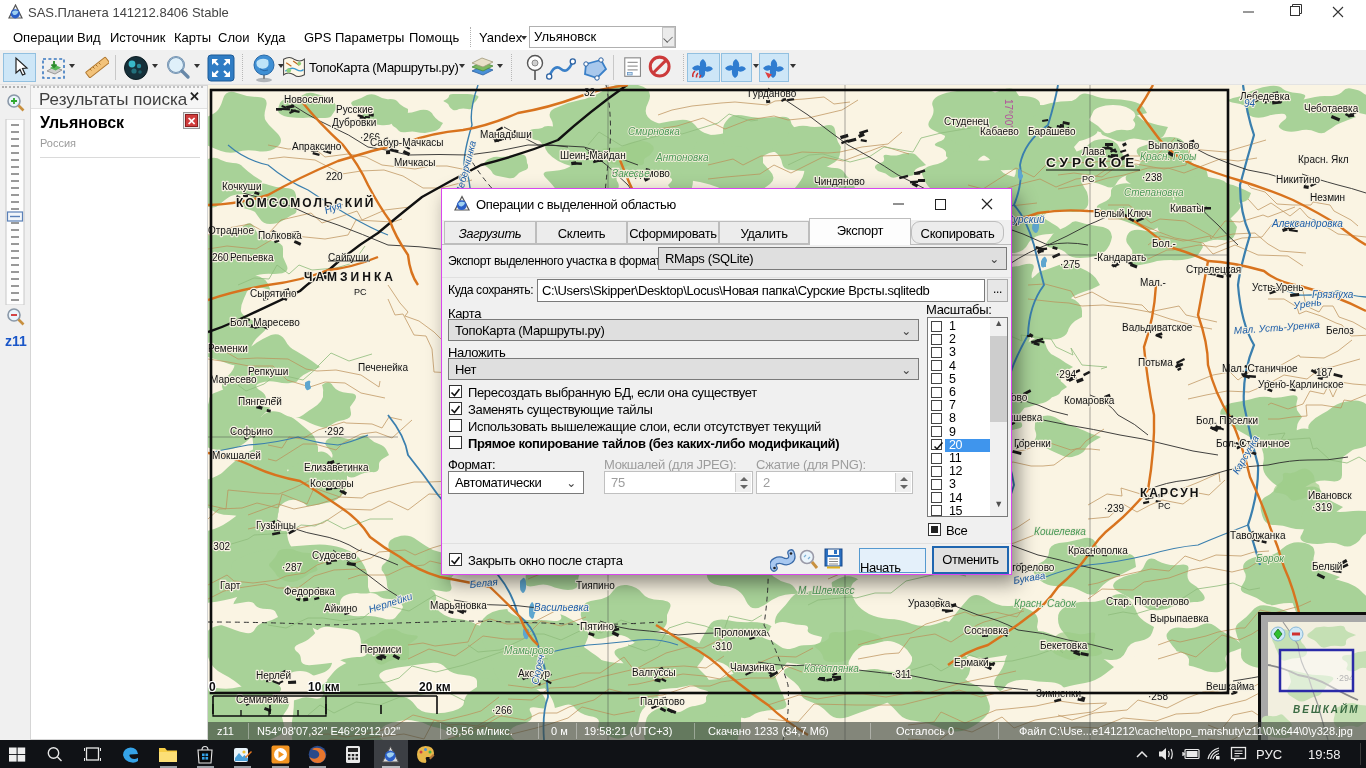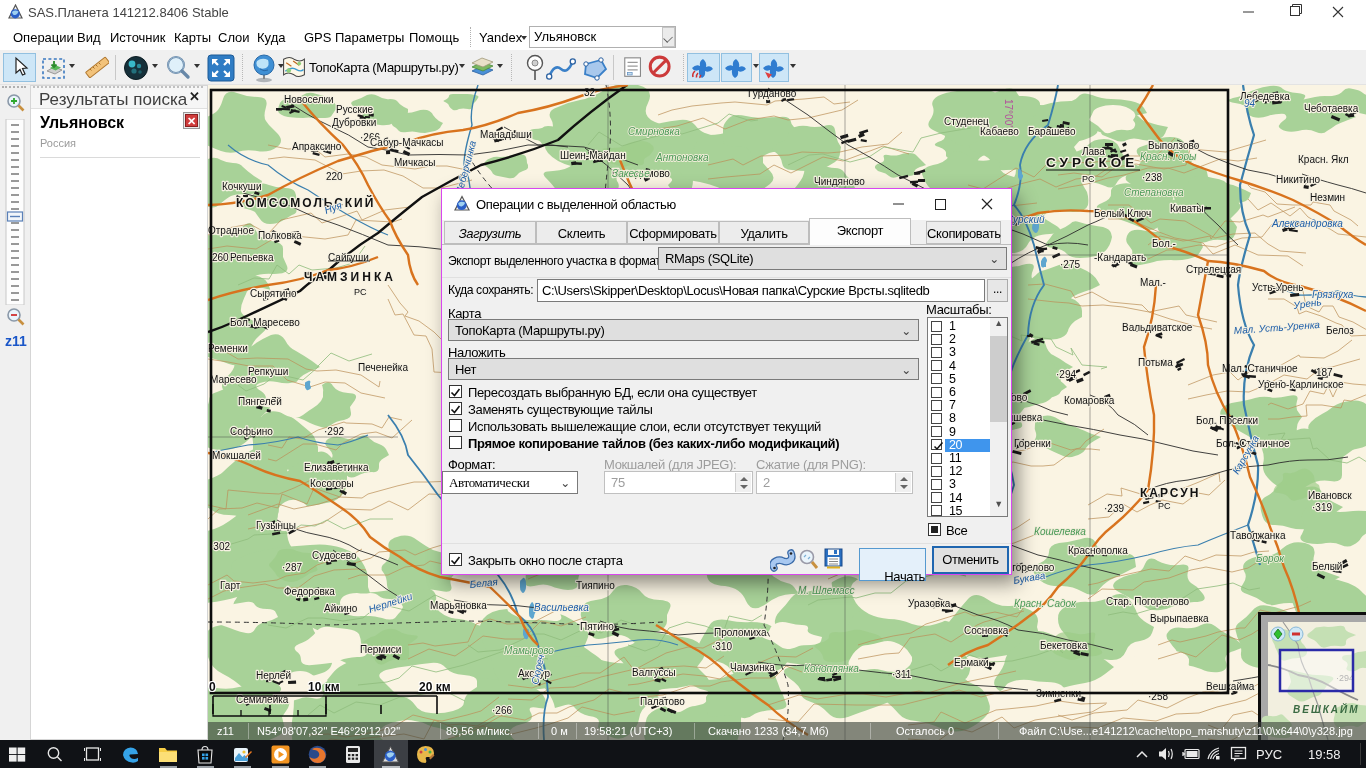--- a/index.html
+++ b/index.html
@@ -1254,21 +1254,21 @@
     <svg class="abs" style="left:527px;top:0" width="36" height="31">
           <path d="M13 10 L23 20 M23 10 L13 20" stroke="#222" stroke-width="1.2"></path>
         </svg>
   </div>
 
   <div class="tab" style="left:2px;width:92px;font-style:italic;">Загрузить</div>
   <div class="tab" style="left:94px;width:91px;">Склеить</div>
   <div class="tab" style="left:185px;width:92px;">Сформировать</div>
   <div class="tab" style="left:277px;width:90px;">Удалить</div>
   <div class="tab active" style="left:367px;width:102px;">Экспорт</div>
-  <div class="tab" style="left:484px;width:75px;">Скопировать</div>
+  <div class="tab" style="left:469px;width:93px;border-radius:9px;">Скопировать</div>
   <div class="abs" style="left:0;top:55px;width:569px;height:1px;background:#bdbdbd"></div>
 
   <div class="abs" style="left:6px;top:65px;font-size:12.2px;letter-spacing:-0.4px">Экспорт выделенного участка в формат</div>
   <div class="combo" style="left:216px;top:58px;width:349px;height:23px;">RMaps (SQLite)<span class="chev">⌄</span></div>
 
   <div class="abs" style="left:0px;top:88px;width:569px;height:1px;background:#e0e0e0"></div>
   <div class="abs" style="left:6px;top:94px;font-size:12.2px;letter-spacing:-0.4px">Куда сохранять:</div>
   <div class="abs" style="left:95px;top:90px;width:448px;height:23px;background:#fff;border:1px solid #7a7a7a;font-size:13px;padding:3px 0 0 4px;white-space:nowrap;overflow:hidden">C:\Users\Skipper\Desktop\Locus\Новая папка\Сурские Врсты.sqlitedb</div>
   <div class="abs" style="left:545px;top:90px;width:21px;height:23px;background:#e7e7e7;border:1px solid #ababab;text-align:center;font-size:12px;padding-top:2px">...</div>
 
@@ -1286,21 +1286,21 @@
         </svg></div>
   <div class="cbLbl" style="left:26px;top:213px">Заменять существующие тайлы</div>
   <div class="cb" style="left:7px;top:230px"></div>
   <div class="cbLbl" style="left:26px;top:230px">Использовать вышележащие слои, если отсутствует текущий</div>
   <div class="cb" style="left:7px;top:247px"></div>
   <div class="cbLbl" style="left:26px;top:247px;font-weight:bold">Прямое копирование тайлов (без каких-либо модификаций)</div>
 
   <div class="abs" style="left:6px;top:268px;font-size:13px">Формат:</div>
   <div class="grayLbl" style="left:162px;top:268px">Мокшалей (для JPEG):</div>
   <div class="grayLbl" style="left:314px;top:268px">Сжатие (для PNG):</div>
-  <div class="combo" style="left:0;top:282px;width:136px;height:23px;background:#fff;font-family:Liberation Serif, serif;">Автоматически<span class="chev">⌄</span></div>
+  <div class="combo" style="left:6px;top:282px;width:136px;height:23px;background:#fff;">Автоматически<span class="chev">⌄</span></div>
   <div class="abs" style="left:162px;top:282px;width:149px;height:23px;background:#fff;border:1px solid #c0c0c0;font-size:13px;color:#9d9d9d;padding:3px 0 0 6px">75
     <div class="abs" style="right:1px;top:1px;width:16px;height:19px;background:#f0f0f0;border-left:1px solid #d0d0d0;color:#555"><svg width="16" height="20">
             <path d="M4 8 L8 4 L12 8 Z M4 12 L8 16 L12 12 Z" fill="#666"></path>
           </svg></div>
   </div>
   <div class="abs" style="left:314px;top:282px;width:157px;height:23px;background:#fff;border:1px solid #c0c0c0;font-size:13px;color:#9d9d9d;padding:3px 0 0 6px">2
     <div class="abs" style="right:1px;top:1px;width:16px;height:19px;background:#f0f0f0;border-left:1px solid #d0d0d0;color:#555"><svg width="16" height="20">
             <path d="M4 8 L8 4 L12 8 Z M4 12 L8 16 L12 12 Z" fill="#666"></path>
           </svg></div>
   </div>
@@ -1405,21 +1405,21 @@
   <svg class="abs" style="left:382px;top:359px" width="20" height="22" viewBox="0 0 20 22">
     <rect x="1" y="1" width="17" height="17" fill="#2a6fc0"></rect>
     <rect x="4" y="1" width="11" height="6" fill="#f8f8f8"></rect>
     <rect x="10" y="2" width="3" height="4" fill="#2a6fc0"></rect>
     <rect x="3.5" y="9" width="12" height="9" fill="#fff"></rect>
     <path d="M5 11 h9 M5 13.5 h9 M5 16 h9" stroke="#888" stroke-width="1"></path>
     <rect x="1" y="1" width="17" height="17" fill="none" stroke="#1a4a8a" stroke-width="1"></rect>
     <rect x="3" y="18.5" width="13" height="2" fill="#e0b020"></rect>
   </svg>
 
-  <div class="abs" style="left:417px;top:359px;width:67px;height:33px;background:#e4f0fa;border:1px solid #5599d0;text-align:right;font-size:13px;padding-top:20px">Начать</div>
+  <div class="abs" style="left:417px;top:359px;width:67px;height:25px;background:#e4f0fa;border:1px solid #5599d0;text-align:left;font-size:13px;padding-top:11px">Начать</div>
   <div class="abs" style="left:490px;top:357px;width:77px;height:28px;background:#e1e1e1;border:2px solid #1f66b0;text-align:center;font-size:13px;padding-top:4px">Отменить</div>
 </div>
 
 <div class="abs" id="taskbar">
   <svg class="abs" style="left:9px;top:7px" width="17" height="15" viewBox="0 0 17 15">
     <rect x="0" y="0.5" width="7.6" height="6.6" fill="#eee"></rect>
         <rect x="8.6" y="0.5" width="7.6" height="6.6" fill="#eee"></rect>
     <rect x="0" y="8" width="7.6" height="6.6" fill="#eee"></rect>
         <rect x="8.6" y="8" width="7.6" height="6.6" fill="#eee"></rect>
   </svg>

